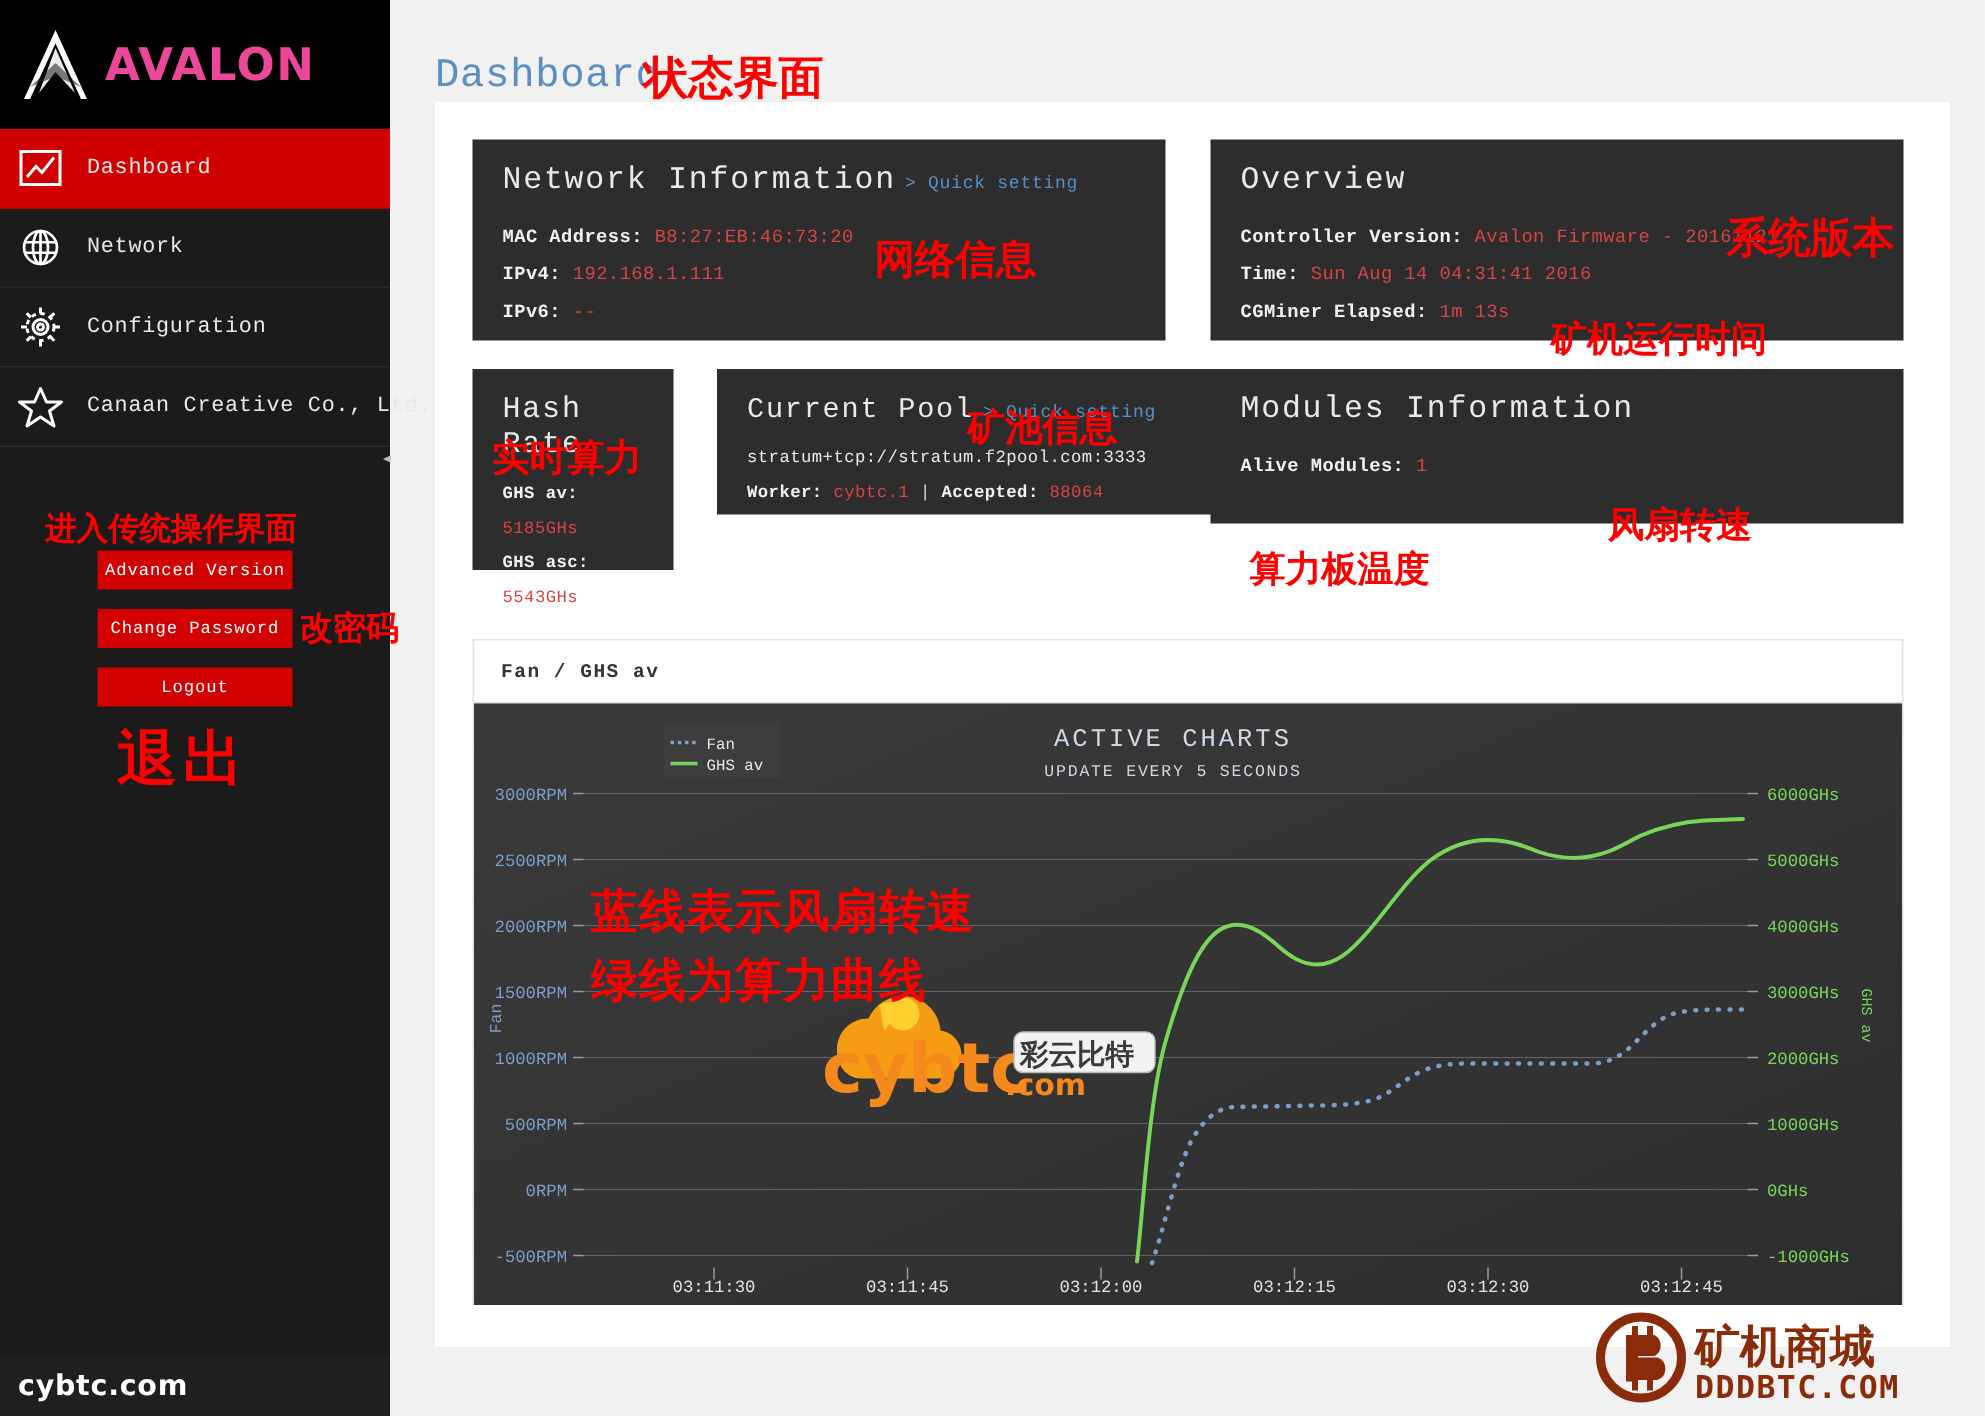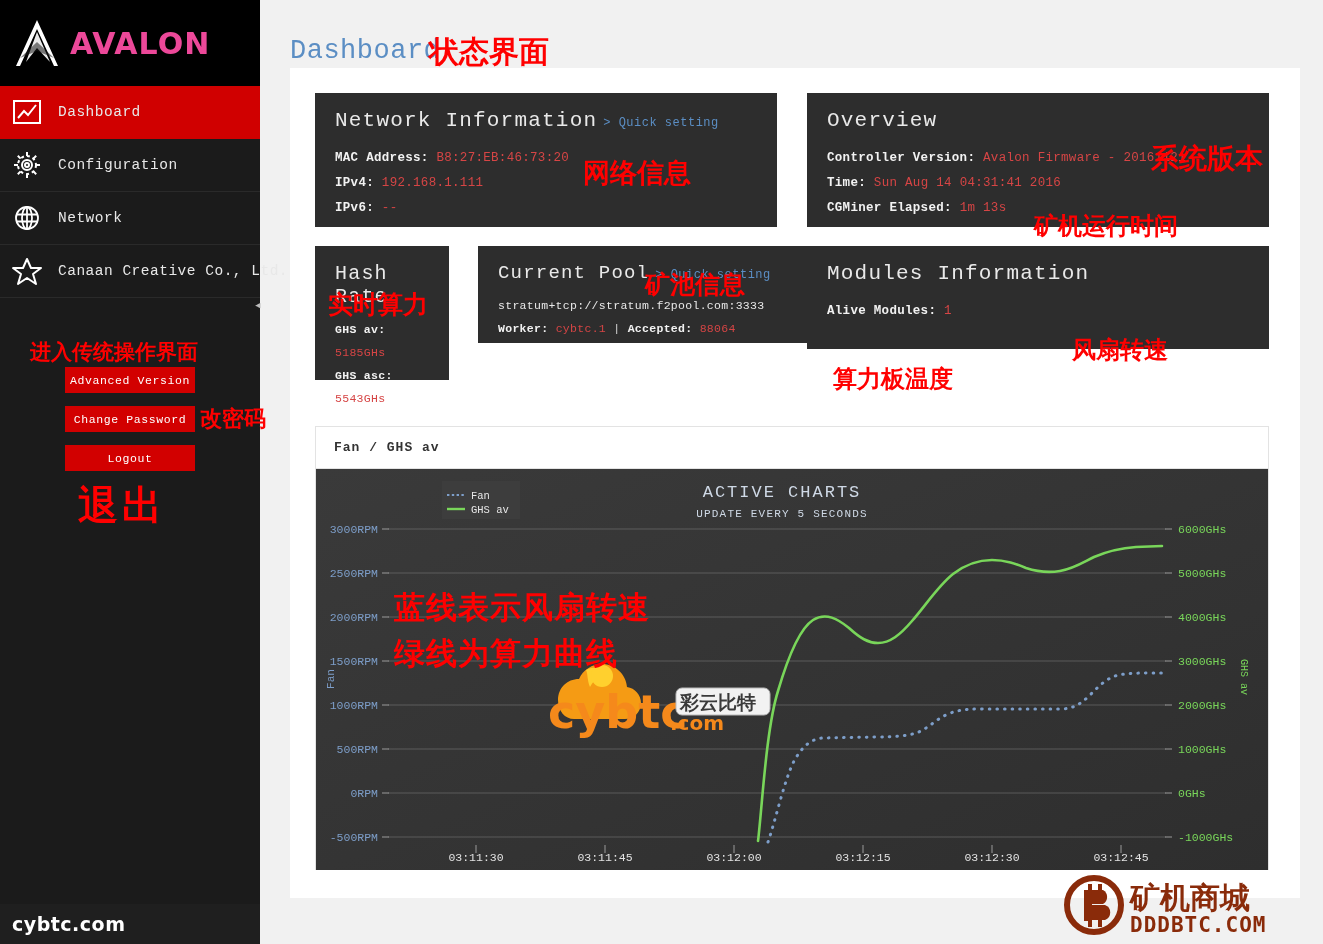--- a/index.html
+++ b/index.html
@@ -151,39 +151,39 @@
     <div class="nav-item active">
       <svg class="nav-icon" viewBox="0 0 34 34">
         <rect x="4" y="6" width="26" height="22" fill="none" stroke="#fff" stroke-width="2"></rect>
         <polyline points="8,23 14,16 18,20 26,10" fill="none" stroke="#fff" stroke-width="2"></polyline>
       </svg>
       <span class="nav-label">Dashboard</span>
     </div>
 
     <div class="nav-item">
       <svg class="nav-icon" viewBox="0 0 34 34">
+        <g fill="none" stroke="#fff" stroke-width="1.8">
+          <circle cx="17" cy="17" r="11"></circle>
+          <ellipse cx="17" cy="17" rx="5" ry="11"></ellipse>
+          <path d="M6.3 13.5 h21.4 M6.3 20.5 h21.4 M17 6 v22"></path>
+        </g>
+      </svg>
+      <span class="nav-label">Network</span>
+    </div>
+
+    <div class="nav-item">
+      <svg class="nav-icon" viewBox="0 0 34 34">
         <g fill="none" stroke="#fff" stroke-width="2">
           <circle cx="17" cy="17" r="5"></circle>
           <circle cx="17" cy="17" r="2"></circle>
           <path d="M17 4 v4 M17 26 v4 M4 17 h4 M26 17 h4 M7.8 7.8 l2.8 2.8 M23.4 23.4 l2.8 2.8 M26.2 7.8 l-2.8 2.8 M10.6 23.4 l-2.8 2.8"></path>
           <circle cx="17" cy="17" r="9" stroke-dasharray="3 3"></circle>
         </g>
       </svg>
       <span class="nav-label">Configuration</span>
-    </div>
-
-    <div class="nav-item">
-      <svg class="nav-icon" viewBox="0 0 34 34">
-        <g fill="none" stroke="#fff" stroke-width="1.8">
-          <circle cx="17" cy="17" r="11"></circle>
-          <ellipse cx="17" cy="17" rx="5" ry="11"></ellipse>
-          <path d="M6.3 13.5 h21.4 M6.3 20.5 h21.4 M17 6 v22"></path>
-        </g>
-      </svg>
-      <span class="nav-label">Network</span>
     </div>
 
     <div class="nav-item">
       <svg class="nav-icon" viewBox="0 0 34 34">
         <polygon points="17,5 21,14 31,14 23,20 26,30 17,24 8,30 11,20 3,14 13,14" fill="none" stroke="#fff" stroke-width="2" stroke-linejoin="round"></polygon>
       </svg>
       <span class="nav-label">Canaan Creative Co., Ltd.</span>
     </div>
 
     <div id="collapse-handle">◂</div>

